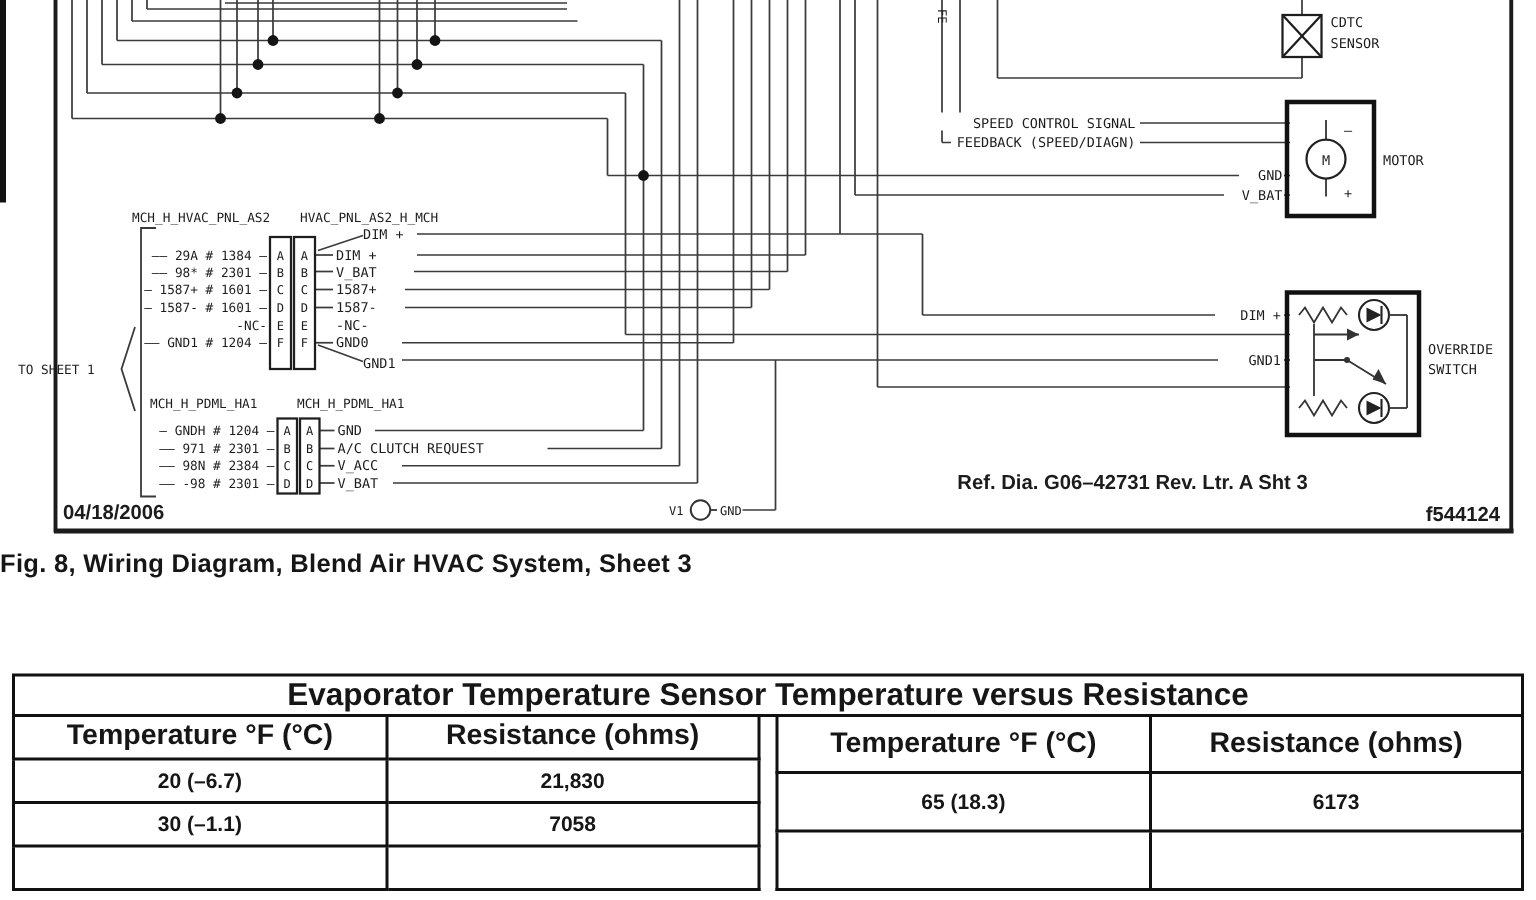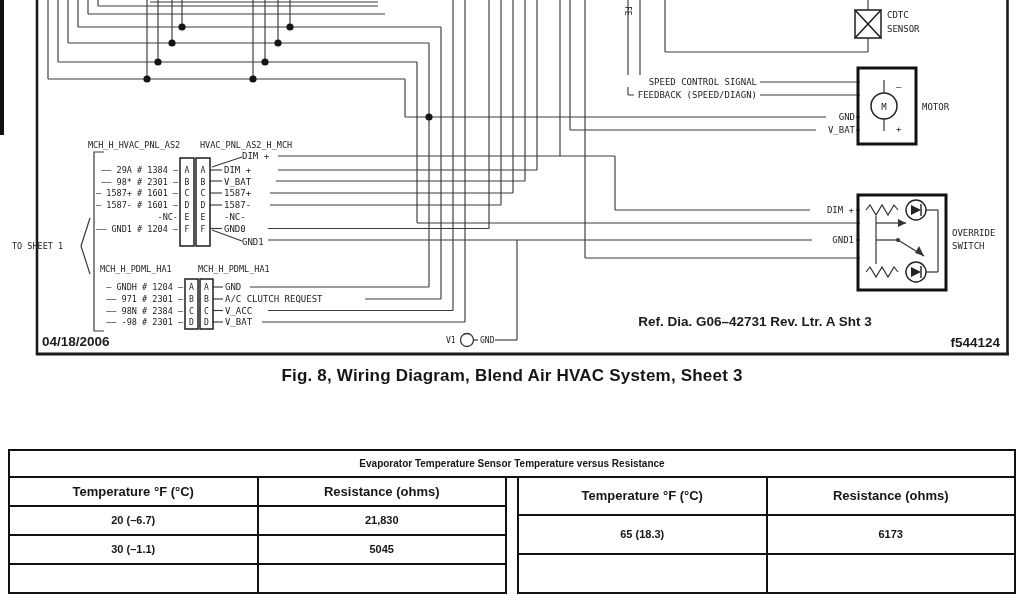--- a/index.html
+++ b/index.html
@@ -4,33 +4,33 @@
 <style>
   html,body{margin:0;padding:0;background:#ffffff;}
   body{width:1024px;height:600px;overflow:hidden;position:relative;
        font-family:"Liberation Sans",sans-serif;color:#161616;}
   .fig-wrap{position:absolute;left:0;top:0;width:1024px;height:358px;}
   svg text{fill:#1c1c1c;}
   .t  {font-family:"DejaVu Sans Mono",monospace;font-size:9px;}
   .ts {font-family:"DejaVu Sans Mono",monospace;font-size:8.5px;}
   .tp {font-family:"DejaVu Sans Mono",monospace;font-size:8px;}
   .tb {font-family:"Liberation Sans",sans-serif;font-size:13.5px;font-weight:700;}
-  .caption{position:absolute;left:0;top:366px;width:1024px;text-align:center;
+  .caption{position:absolute;left:0;top:366px;width:1024px;
            font-size:17px;font-weight:700;letter-spacing:.2px;}
   .tblzone{position:absolute;left:8px;top:449px;width:1008px;}
   .tbl-title{box-sizing:border-box;border:2.5px solid #111;height:29px;
              display:flex;align-items:center;justify-content:center;
-             font-size:10px;font-weight:700;}
+             font-size:21px;font-weight:700;}
   .tbl-row{display:flex;margin-top:-2.5px;gap:10px;}
   table{border-collapse:collapse;width:499px;table-layout:fixed;}
   td,th{box-sizing:border-box;border:2px solid #111;height:29px;
         text-align:center;vertical-align:middle;padding:0;}
   table{border:2.5px solid #111;}
-  th{font-size:13px;font-weight:700;}
-  td{font-size:11px;font-weight:700;}
+  th{font-size:19px;font-weight:700;}
+  td{font-size:14px;font-weight:700;}
   .sliver{position:absolute;left:0;top:0;width:4px;height:135px;background:#111;}
 </style>
 </head>
 <body>
 
 <div class="sliver"></div>
 
 <div class="fig-wrap">
 <svg width="1024" height="358" viewBox="0 0 1024 358">
 
@@ -294,21 +294,21 @@
           <tr>
         <th>Temperature °F (°C)</th>
         <th>Resistance (ohms)</th>
       </tr>
       <tr>
         <td>20 (–6.7)</td>
         <td>21,830</td>
       </tr>
       <tr>
         <td>30 (–1.1)</td>
-        <td>5045</td>
+        <td>7058</td>
       </tr>
       <tr>
         <td></td>
         <td></td>
       </tr>
     </tbody>
       </table>
     <table>
       <tbody>
           <tr>

